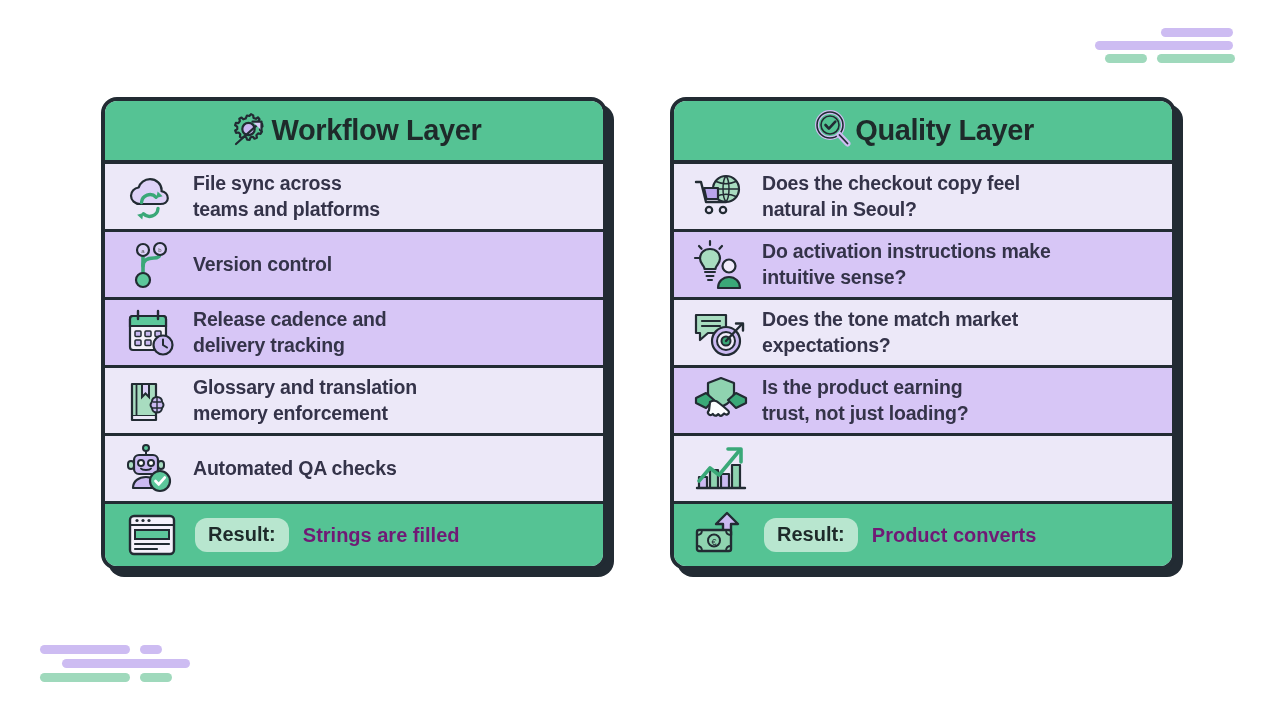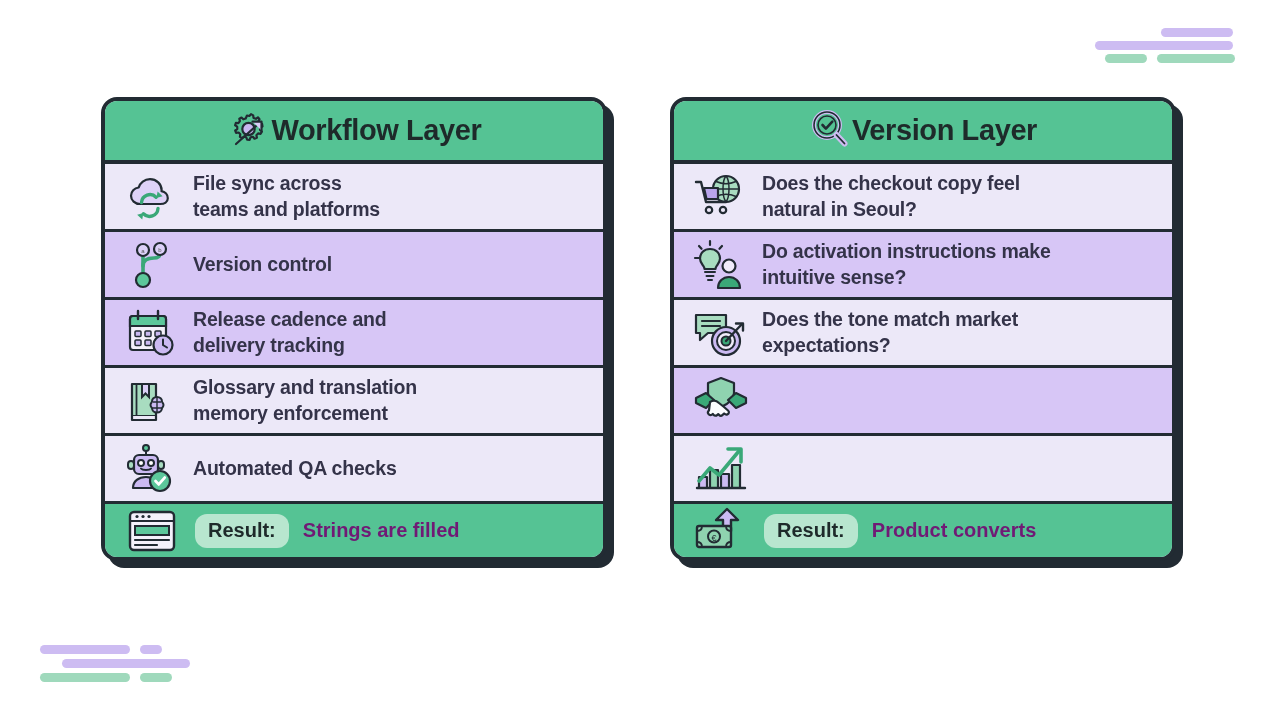--- a/index.html
+++ b/index.html
@@ -61,21 +61,21 @@
     height: 68px;
     border-bottom: 3px solid #222b33;
     box-sizing: border-box;
     padding-left: 16px;
   }
   .row:last-child { border-bottom: none; }
   .row.shade-light { background: #ece8f8; }
   .row.shade-dark  { background: #d7c6f6; }
   .row.shade-result {
     background: #55c394;
-    height: 53px;
+    height: 62px;
     border-bottom: none;
   }
 
   .row .icon-box {
     width: 62px;
     min-width: 62px;
     height: 56px;
     display: flex;
     align-items: center;
     justify-content: center;
@@ -262,21 +262,21 @@
     <span class="hicon">
       <svg width="42" height="42" viewBox="0 0 42 42">
         <circle cx="18" cy="17" r="13" fill="none" stroke="#cdbcf2" stroke-width="4"></circle>
         <circle cx="18" cy="17" r="13" fill="none" stroke="#222b33" stroke-width="1.6"></circle>
         <circle cx="18" cy="17" r="9" fill="none" stroke="#222b33" stroke-width="1.6"></circle>
         <path d="M13.5 17l3.4 3.6 6.4-7" fill="none" stroke="#222b33" stroke-width="2.6" stroke-linecap="round" stroke-linejoin="round"></path>
         <path d="M27.5 27l8 8.5" stroke="#cdbcf2" stroke-width="6" stroke-linecap="round"></path>
         <path d="M27.5 27l8 8.5" stroke="#222b33" stroke-width="1.8" stroke-linecap="round" fill="none"></path>
       </svg>
     </span>
-    <span class="title">Version Layer</span>
+    <span class="title">Quality Layer</span>
   </div>
 
   <div class="row shade-light">
     <span class="icon-box">
       <svg width="58" height="50" viewBox="0 0 58 50">
         <circle cx="34" cy="17" r="13" fill="#a8dcc0" stroke="#222b33" stroke-width="2.2"></circle>
         <g fill="none" stroke="#222b33" stroke-width="1.5">
           <path d="M21 17h26M34 4c4 4.5 4 21 0 26M34 4c-4 4.5-4 21 0 26M24 9.5c6 2.6 14 2.6 20 0M24 24.5c6-2.6 14-2.6 20 0"></path>
         </g>
         <path d="M4 10h5l5 20h20" fill="none" stroke="#222b33" stroke-width="2.4" stroke-linecap="round" stroke-linejoin="round"></path>
@@ -327,20 +327,22 @@
 
   <div class="row shade-dark">
     <span class="icon-box">
       <svg width="58" height="50" viewBox="0 0 58 50">
         <path d="M29 2l13 5v10c0 6-6 11-13 14-7-3-13-8-13-14V7z" fill="#8fd3b0" stroke="#222b33" stroke-width="2.2" stroke-linejoin="round"></path>
         <path d="M4 22l10-5 8 7-8 8-10-5z" fill="#3aa878" stroke="#222b33" stroke-width="2.2" stroke-linejoin="round"></path>
         <path d="M54 22l-10-5-8 7 8 8 10-5z" fill="#3aa878" stroke="#222b33" stroke-width="2.2" stroke-linejoin="round"></path>
         <path d="M18 26c3-2 6-2 9 1l5 4 4 3.5c1.5 1.3 1 3.3-.7 3.9-1.2.4-2.3-.1-3.2-.9l-1.5 1.4c-1 1-2.6 1-3.6 0l-.8-.8-1.1 1c-1 .9-2.5.8-3.4-.2l-.8-.9-.9.6c-1.2.8-2.8.5-3.6-.7-.8-1.2-.5-2.7.6-3.6z" fill="#fdfdff" stroke="#222b33" stroke-width="2.2" stroke-linejoin="round"></path>
       </svg>
     </span>
+    <span class="label">Is the product earning
+trust, not just loading?</span>
   </div>
 
   <div class="row shade-light">
     <span class="icon-box">
       <svg width="56" height="52" viewBox="0 0 56 52">
         <g stroke="#222b33" stroke-width="2.2" stroke-linejoin="round">
           <rect x="6" y="34" width="8" height="11" fill="#cbbaf2"></rect>
           <rect x="17" y="27" width="8" height="18" fill="#8fd3b0"></rect>
           <rect x="28" y="31" width="8" height="14" fill="#cbbaf2"></rect>
           <rect x="39" y="22" width="8" height="23" fill="#8fd3b0"></rect>

